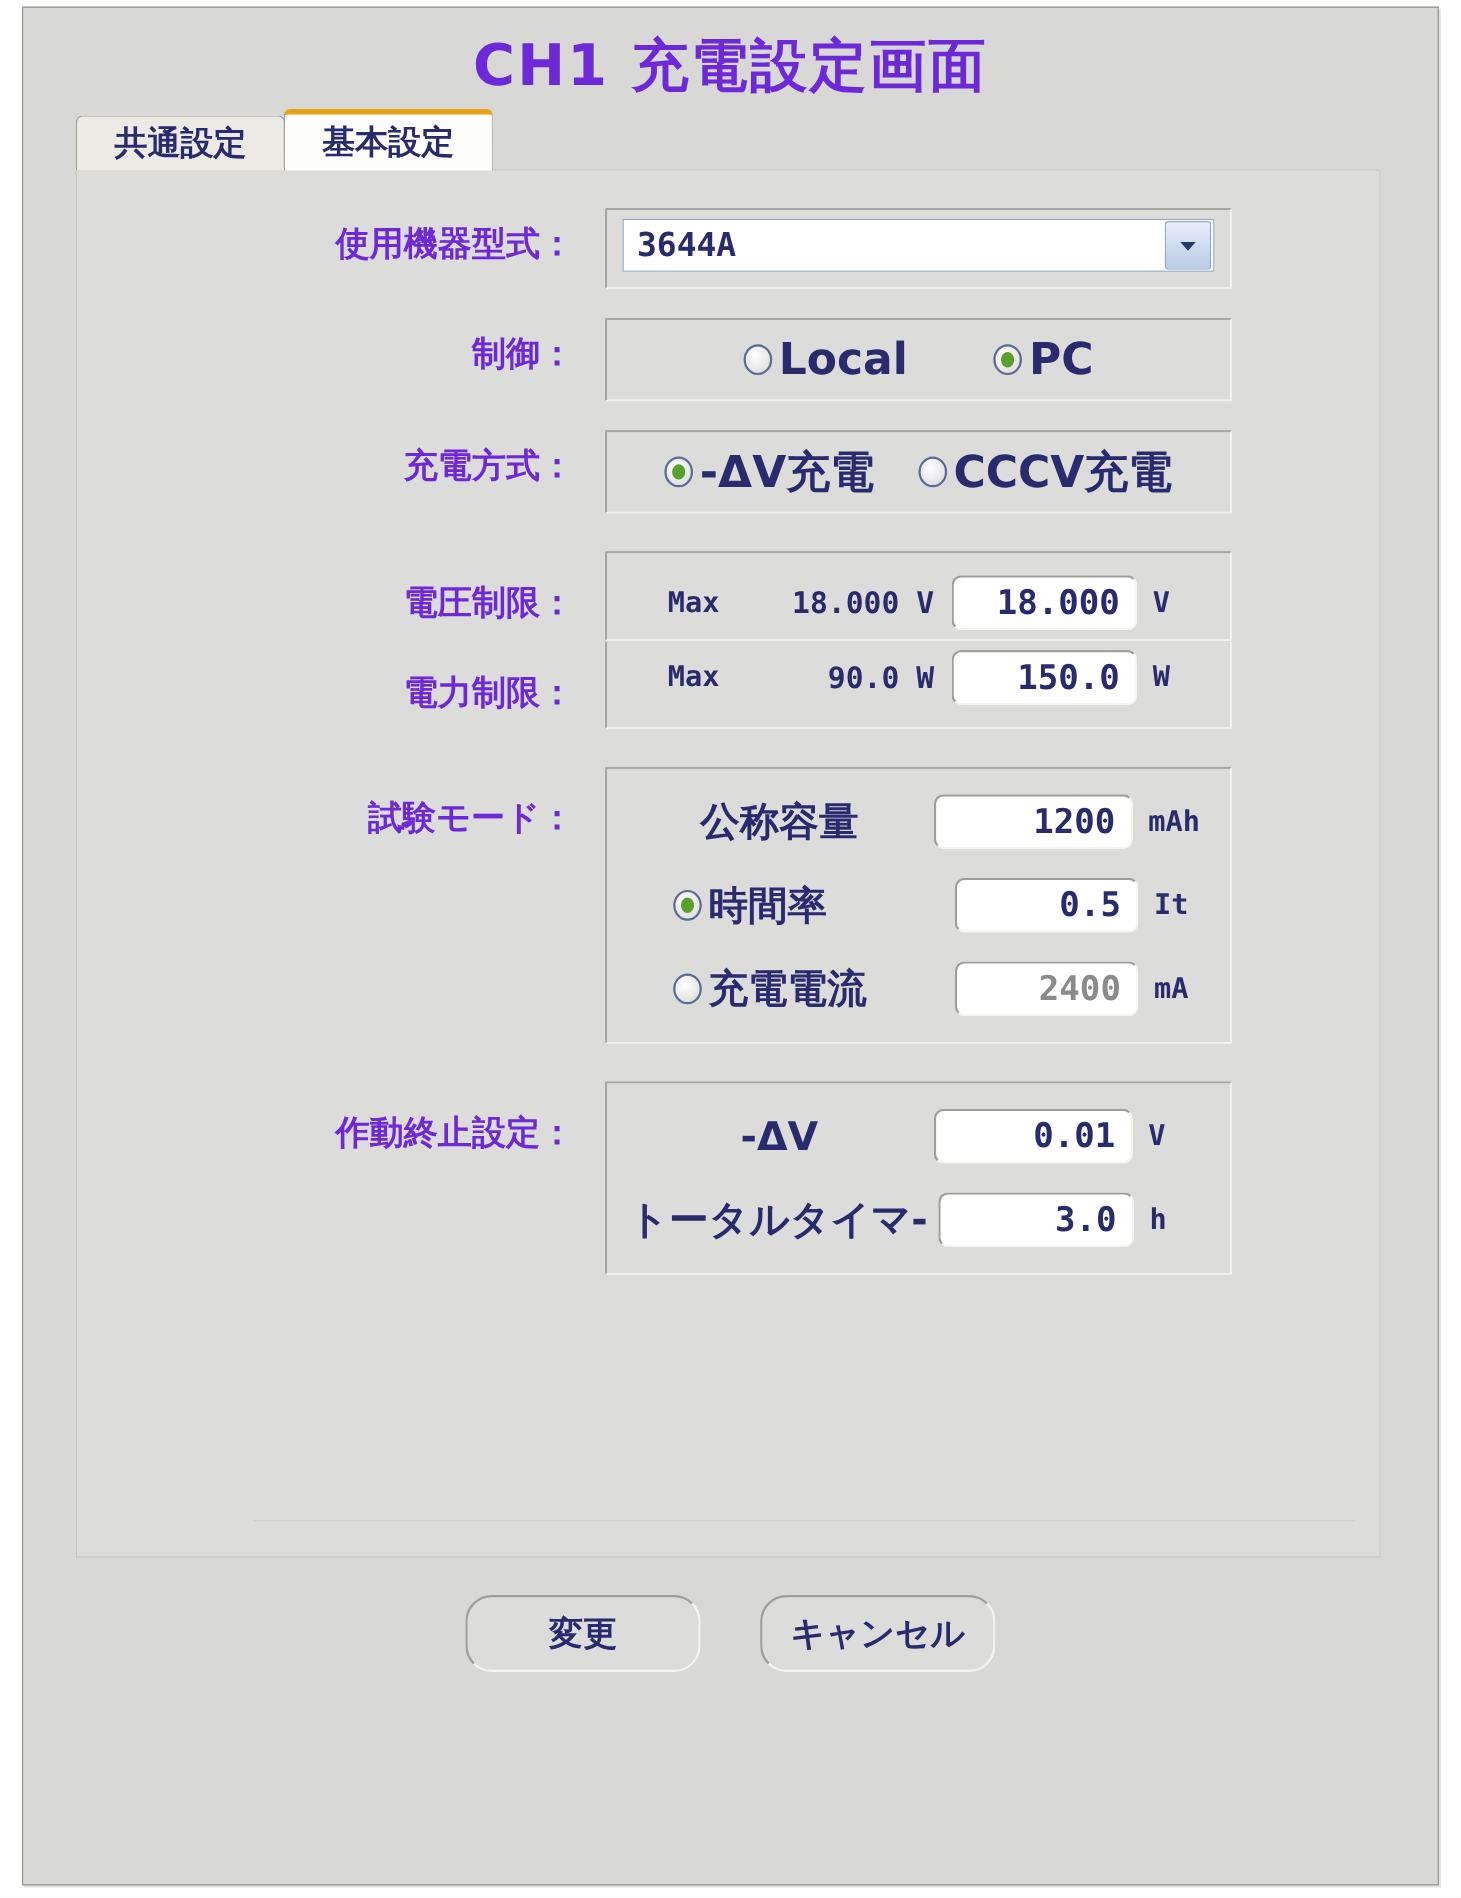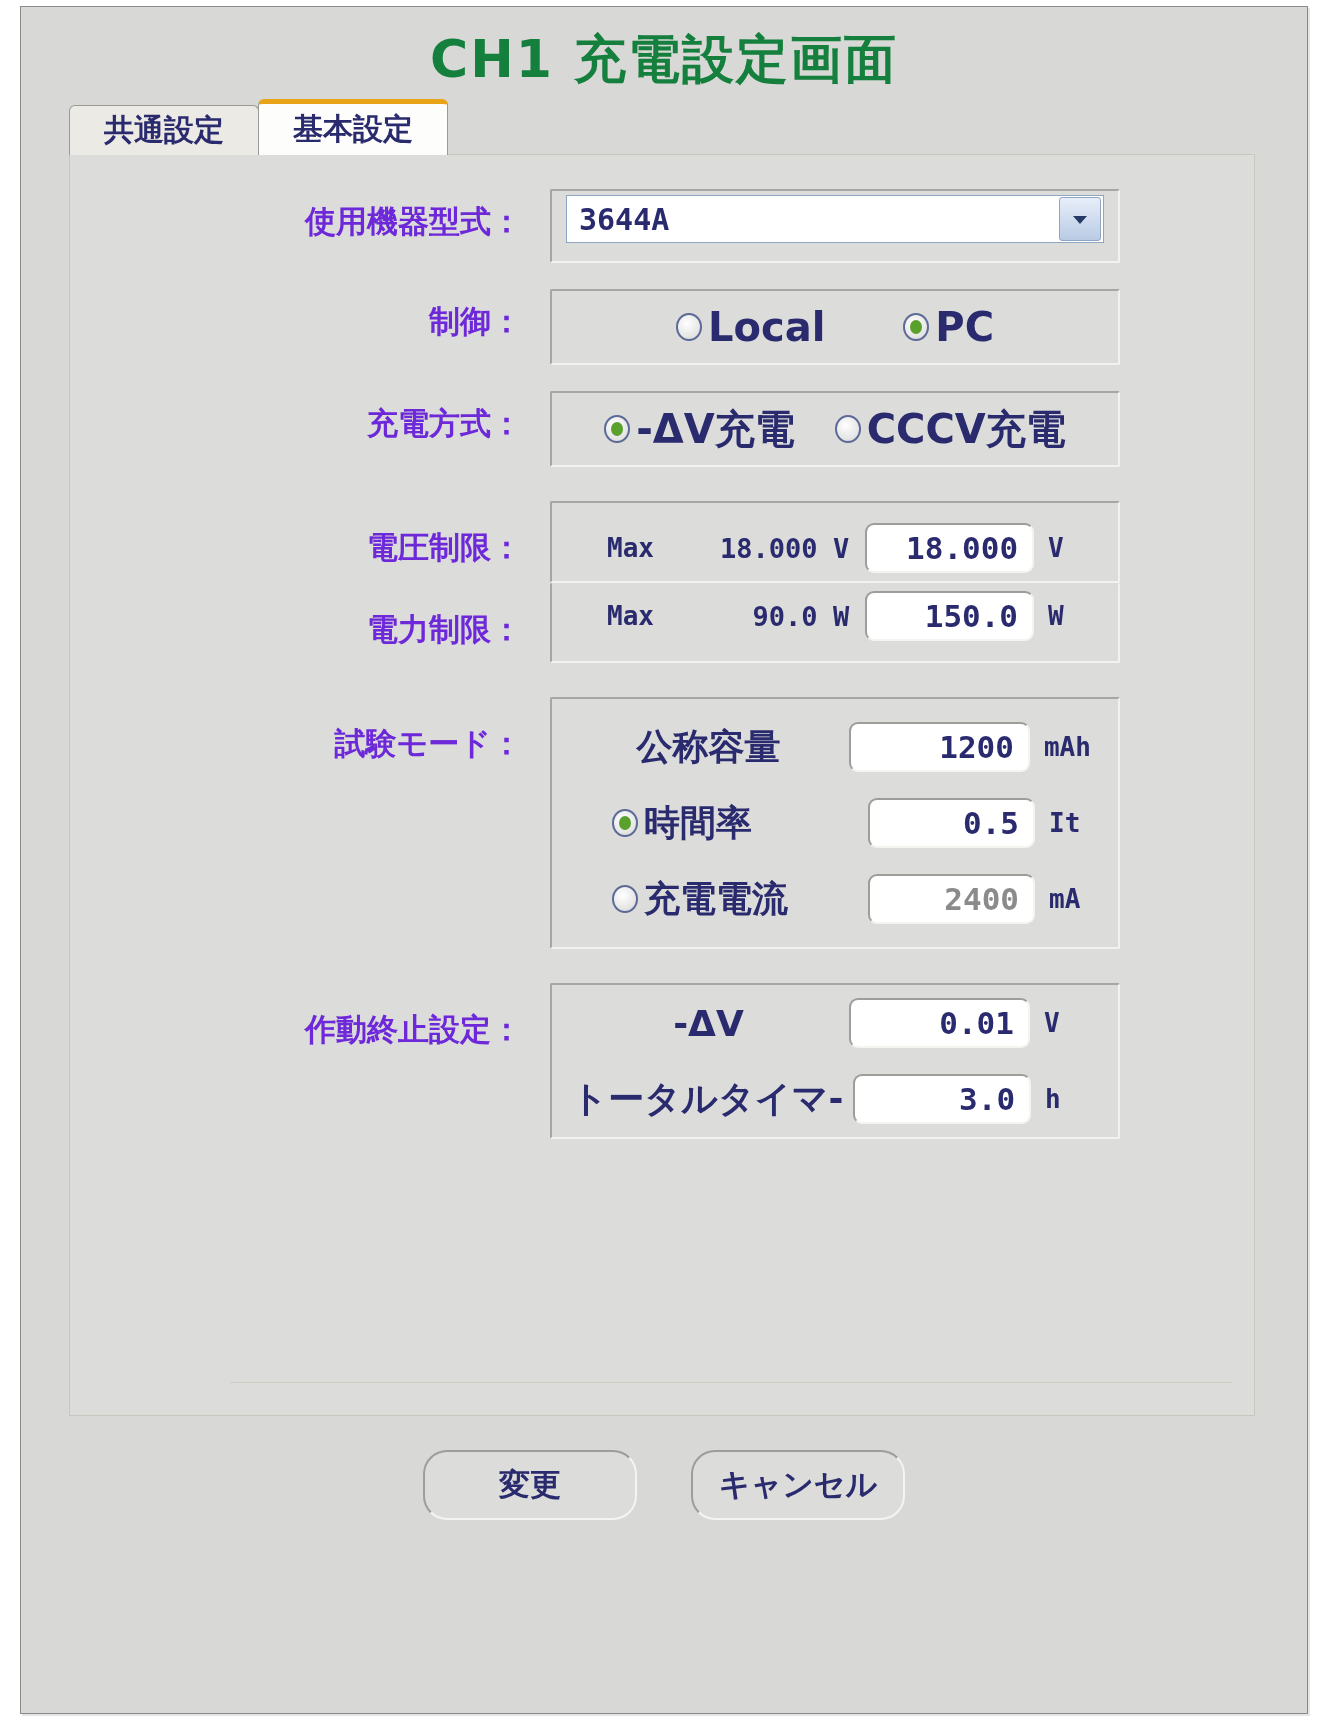--- a/index.html
+++ b/index.html
@@ -30,21 +30,21 @@
   
   #title-bar {
     text-align: center;
     padding-top: 18px;
     height: 92px;
     box-sizing: border-box;
   }
   #page-title {
     font-size: 52px;
     font-weight: bold;
-    color: #15803d;
+    color: #6d28d9;
     letter-spacing: 2px;
     font-family: "DejaVu Sans", "Liberation Sans", sans-serif;
   }
 
   
   #tab-strip {
     position: relative;
     margin-left: 48px;
     height: 56px;
     display: flex;
@@ -120,22 +120,22 @@
     background: #dcdcda;
     box-sizing: border-box;
     border-radius: 2px;
   }
 
   
   .combo-wrap {
     width: 570px;
     height: 74px;
     display: flex;
-    align-items: flex-end;
-    padding: 18px 14px;
+    align-items: flex-start;
+    padding: 8px 14px;
   }
   .combobox {
     flex: 1;
     height: 48px;
     background: #ffffff;
     border: 1px solid #8fa6c0;
     display: flex;
     align-items: center;
     box-sizing: border-box;
   }
@@ -430,21 +430,21 @@
             <span class="unit-after">mA</span>
           </div>
 
         </div>
       </div>
 
       <div class="spacer-md"></div>
 
       <div class="form-row">
         <div class="row-label tall">作動終止設定：</div>
-        <div class="groove value-block" style="padding:0 16px;">
+        <div class="groove value-block" style="padding:10px 16px;">
 
           <div class="kv-line">
             <span class="kv-name centered mono-sym">-ΔV</span>
             <span class="text-field mono">0.01</span>
             <span class="unit-after">V</span>
           </div>
 
 
           <div class="kv-line">
             <span class="kv-name right">トータルタイマ-</span>

